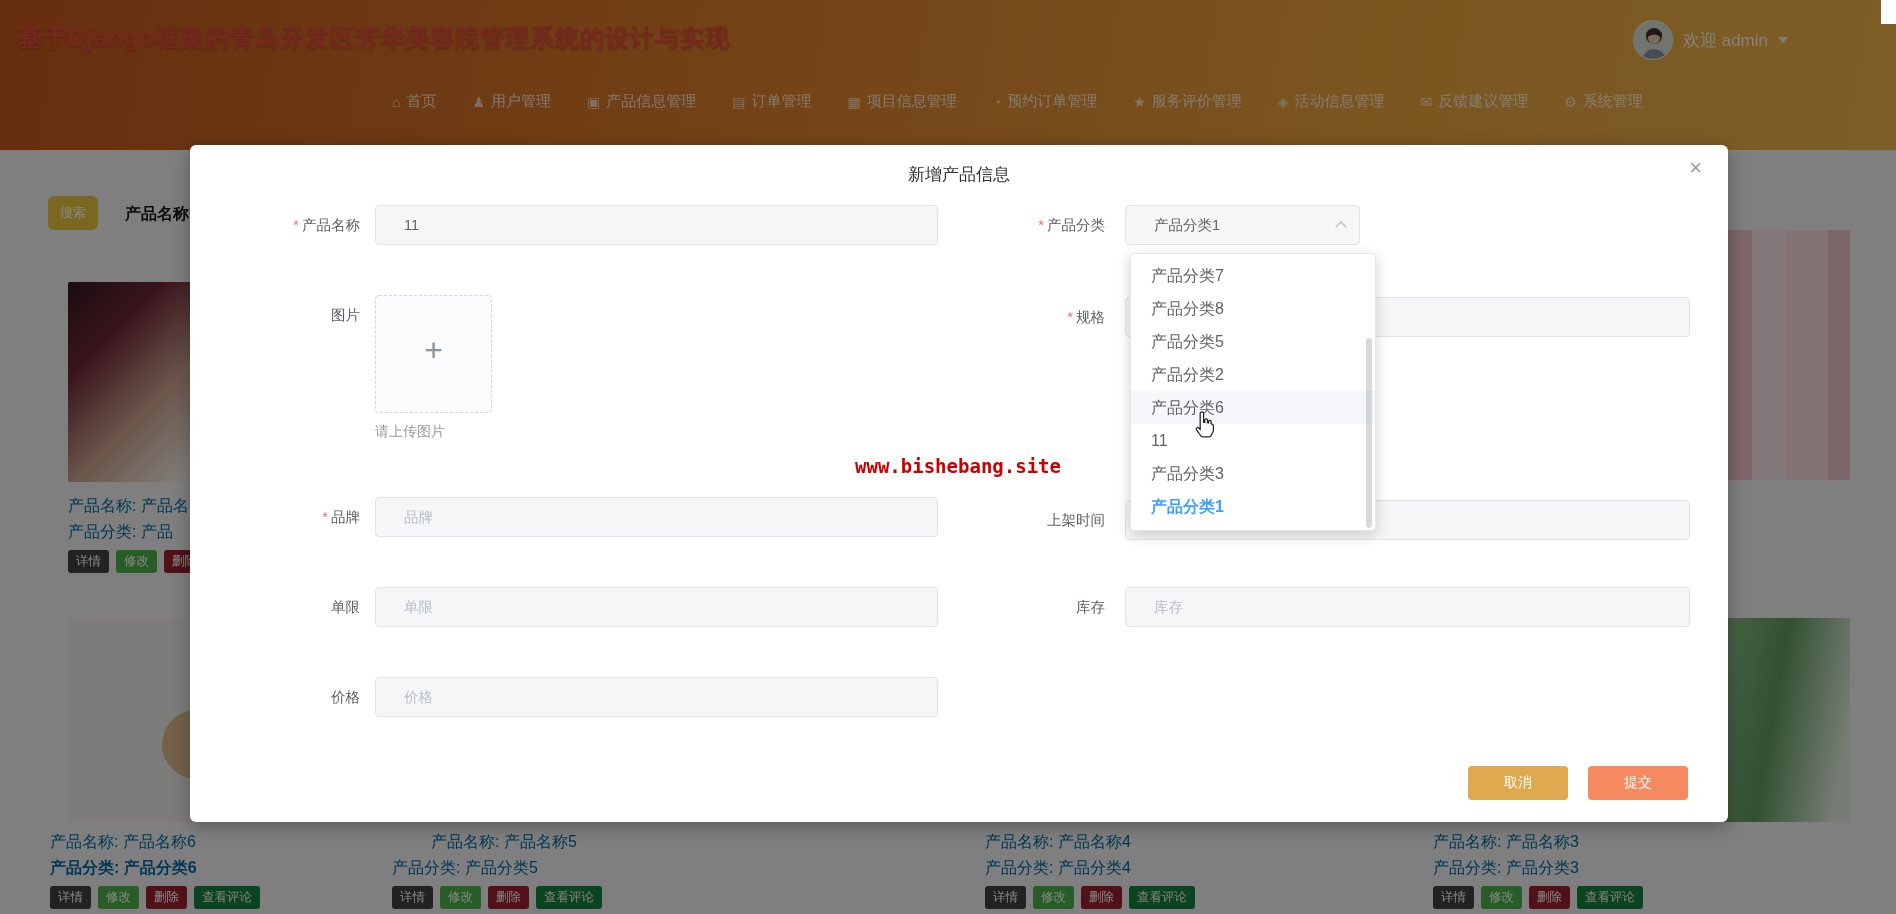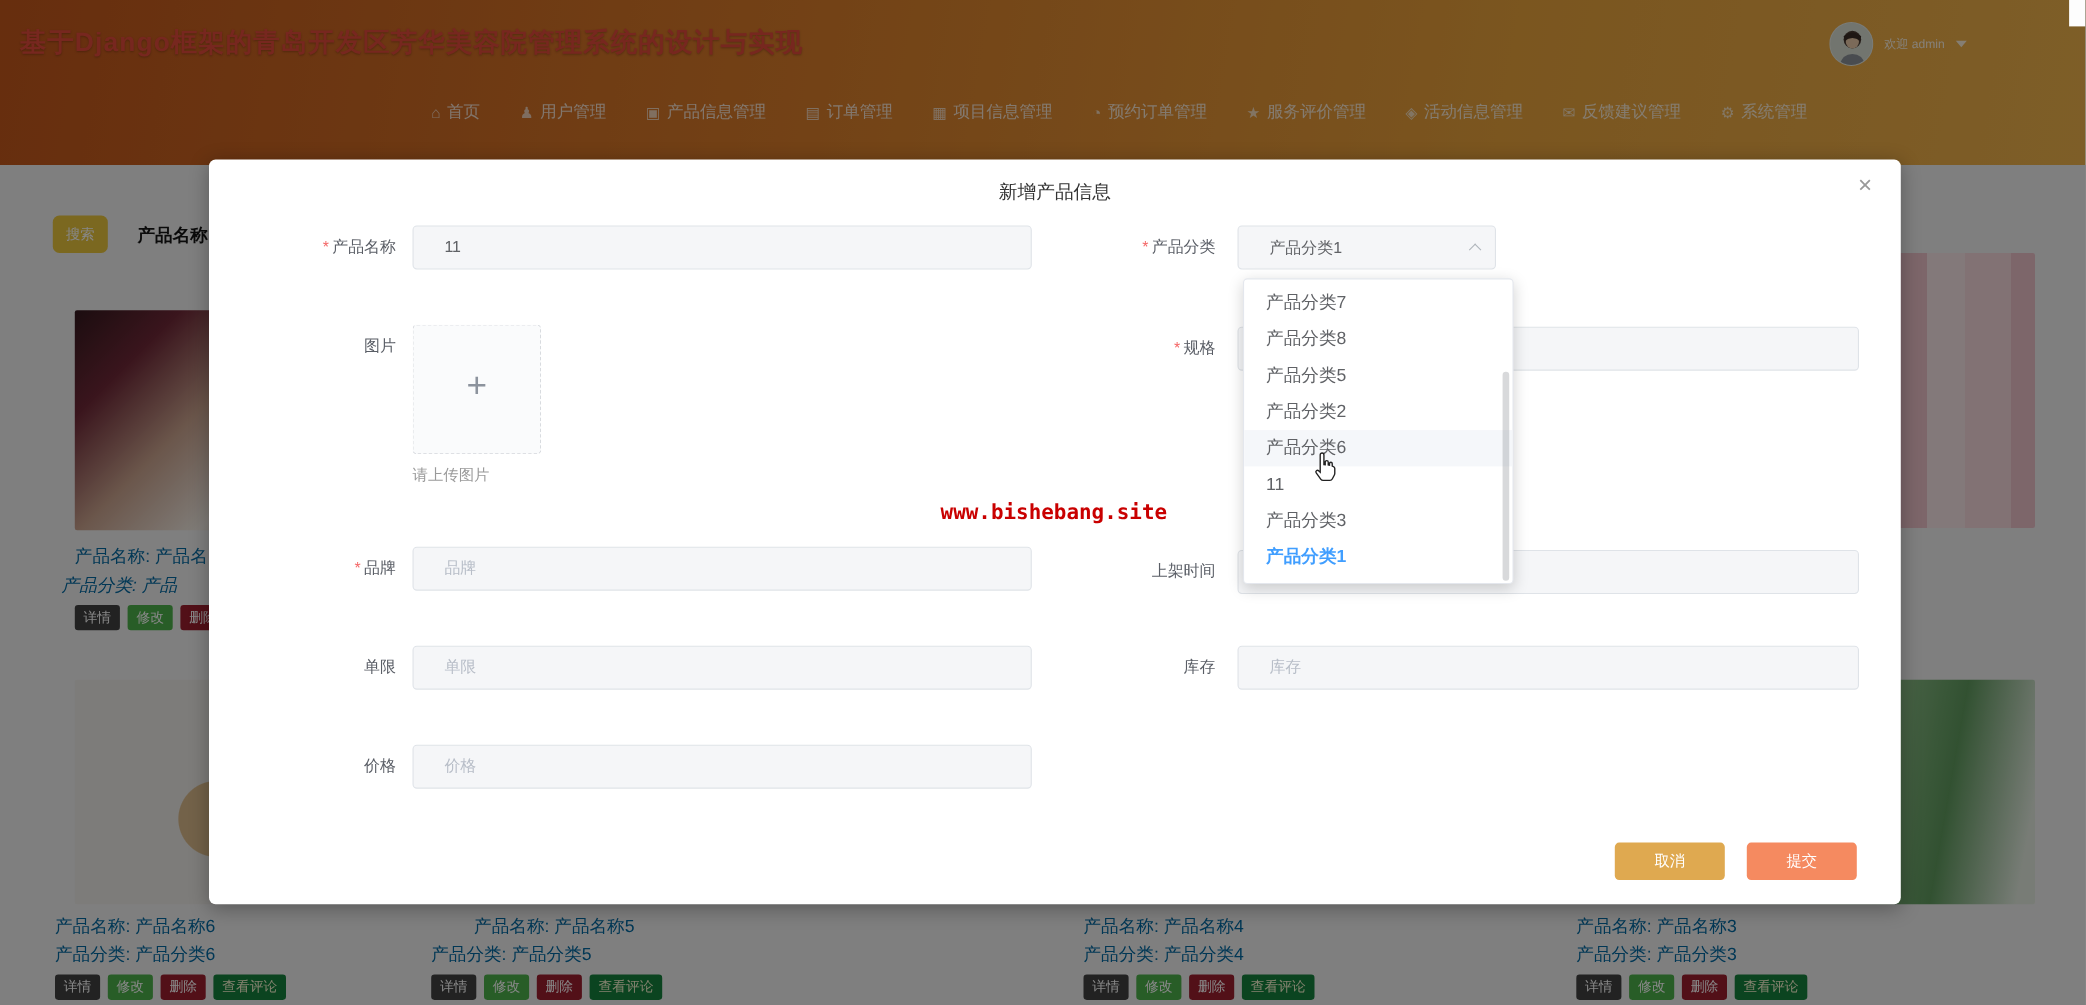--- a/index.html
+++ b/index.html
@@ -13,21 +13,21 @@
   
   .header { position:absolute; left:0; top:0; width:1896px; height:150px;
     background:linear-gradient(100deg,#c2571c 0%,#d97c2a 38%,#e8a23c 72%,#eeb24c 100%); }
   .page-title { position:absolute; left:18px; top:22px; font-size:24px; font-weight:bold;
     color:#e04b3c; letter-spacing:1px; text-shadow:0 1px 2px rgba(0,0,0,.25); }
   .nav { position:absolute; left:392px; top:92px; display:flex; gap:36px; white-space:nowrap; }
   .nav-item { display:flex; align-items:center; gap:6px; color:rgba(255,255,255,.78);
     font-size:15px; cursor:pointer; }
   .nav-ico { font-size:14px; opacity:.85; }
   .user-menu { position:absolute; right:108px; top:20px; display:flex; align-items:center; gap:10px;
-    color:rgba(255,255,255,.85); font-size:11px; cursor:pointer; }
+    color:rgba(255,255,255,.85); font-size:17px; cursor:pointer; }
   .avatar { width:40px; height:40px; border-radius:50%; background:#d7ddd2; overflow:hidden;
     display:inline-block; border:1px solid rgba(255,255,255,.4); }
   .caret-down { width:0; height:0; border-left:5px solid transparent; border-right:5px solid transparent;
     border-top:6px solid rgba(255,255,255,.8); display:inline-block; }
 
   
   .search-btn { left:48px; top:196px; width:50px; height:34px; background:#e8c43d; border:none;
     border-radius:6px; color:#fff; font-size:13px; cursor:pointer; font-family:inherit; }
   .search-label { left:125px; top:204px; font-size:16px; font-weight:bold; color:#151515; }
 
@@ -166,33 +166,33 @@
       <span>欢迎 admin</span>
       <span class="caret-down"></span>
     </div>
   </div>
 
   <button class="abs search-btn">搜索</button>
   <div class="abs search-label">产品名称:</div>
 
   <div class="abs card-img img-blush"></div>
   <div class="abs pline" style="left:68px; top:496px;">产品名称: 产品名</div>
-  <div class="abs pline" style="left:56px; top:522px;font-style:italic;">产品分类: 产品</div>
+  <div class="abs pline" style="left:68px; top:522px;">产品分类: 产品</div>
   <div class="abs btnrow" style="left:68px; top:550px;">
     <button class="mini-btn b-detail">详情</button>
     <button class="mini-btn b-edit">修改</button>
     <button class="mini-btn b-del">删除</button>
   </div>
 
   <div class="abs card-img img-pink"></div>
   <div class="abs card-img img-cream"></div>
   <div class="abs card-img img-green"></div>
 
   <div class="abs pline" style="left:50px; top:832px;">产品名称: 产品名称6</div>
-  <div class="abs pline" style="left:50px; top:858px;">产品分类: 产品分类6</div>
+  <div class="abs pline" style="left:50px; top:858px;font-weight:bold;">产品分类: 产品分类6</div>
   <div class="abs btnrow" style="left:50px; top:886px;">
     <button class="mini-btn b-detail">详情</button>
     <button class="mini-btn b-edit">修改</button>
     <button class="mini-btn b-del">删除</button>
     <button class="mini-btn b-comment">查看评论</button>
   </div>
 
   <div class="abs pline" style="left:392px; top:832px;margin-left:39px;">产品名称: 产品名称5</div>
   <div class="abs pline" style="left:392px; top:858px;">产品分类: 产品分类5</div>
   <div class="abs btnrow" style="left:392px; top:886px;">

